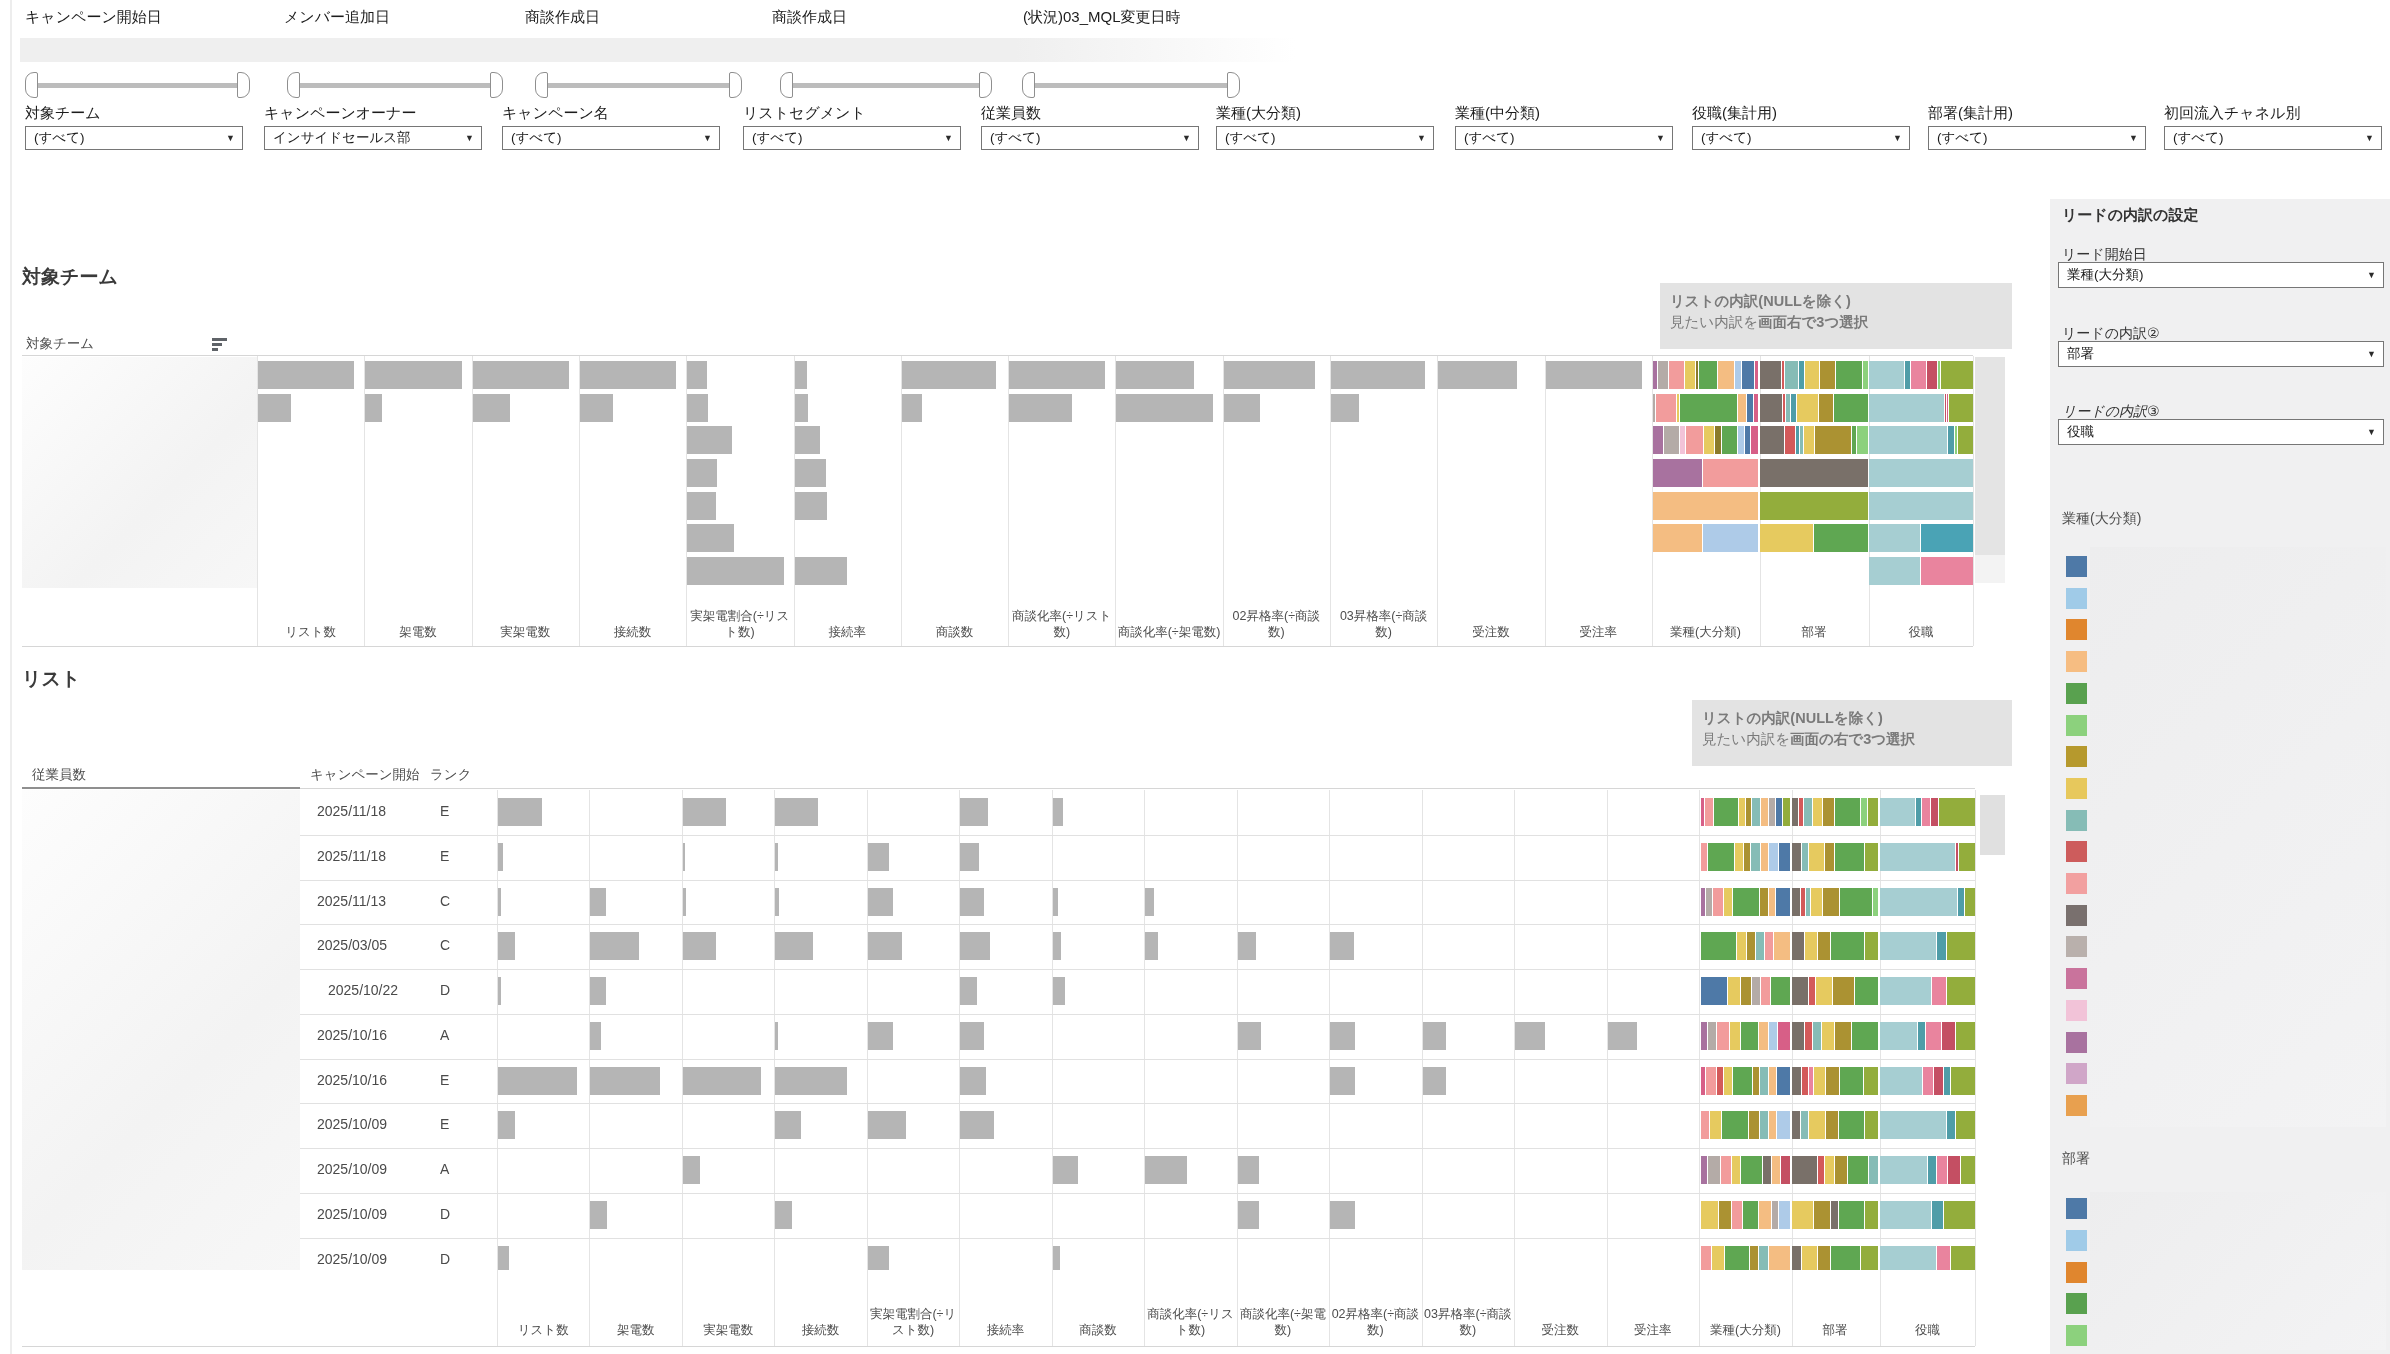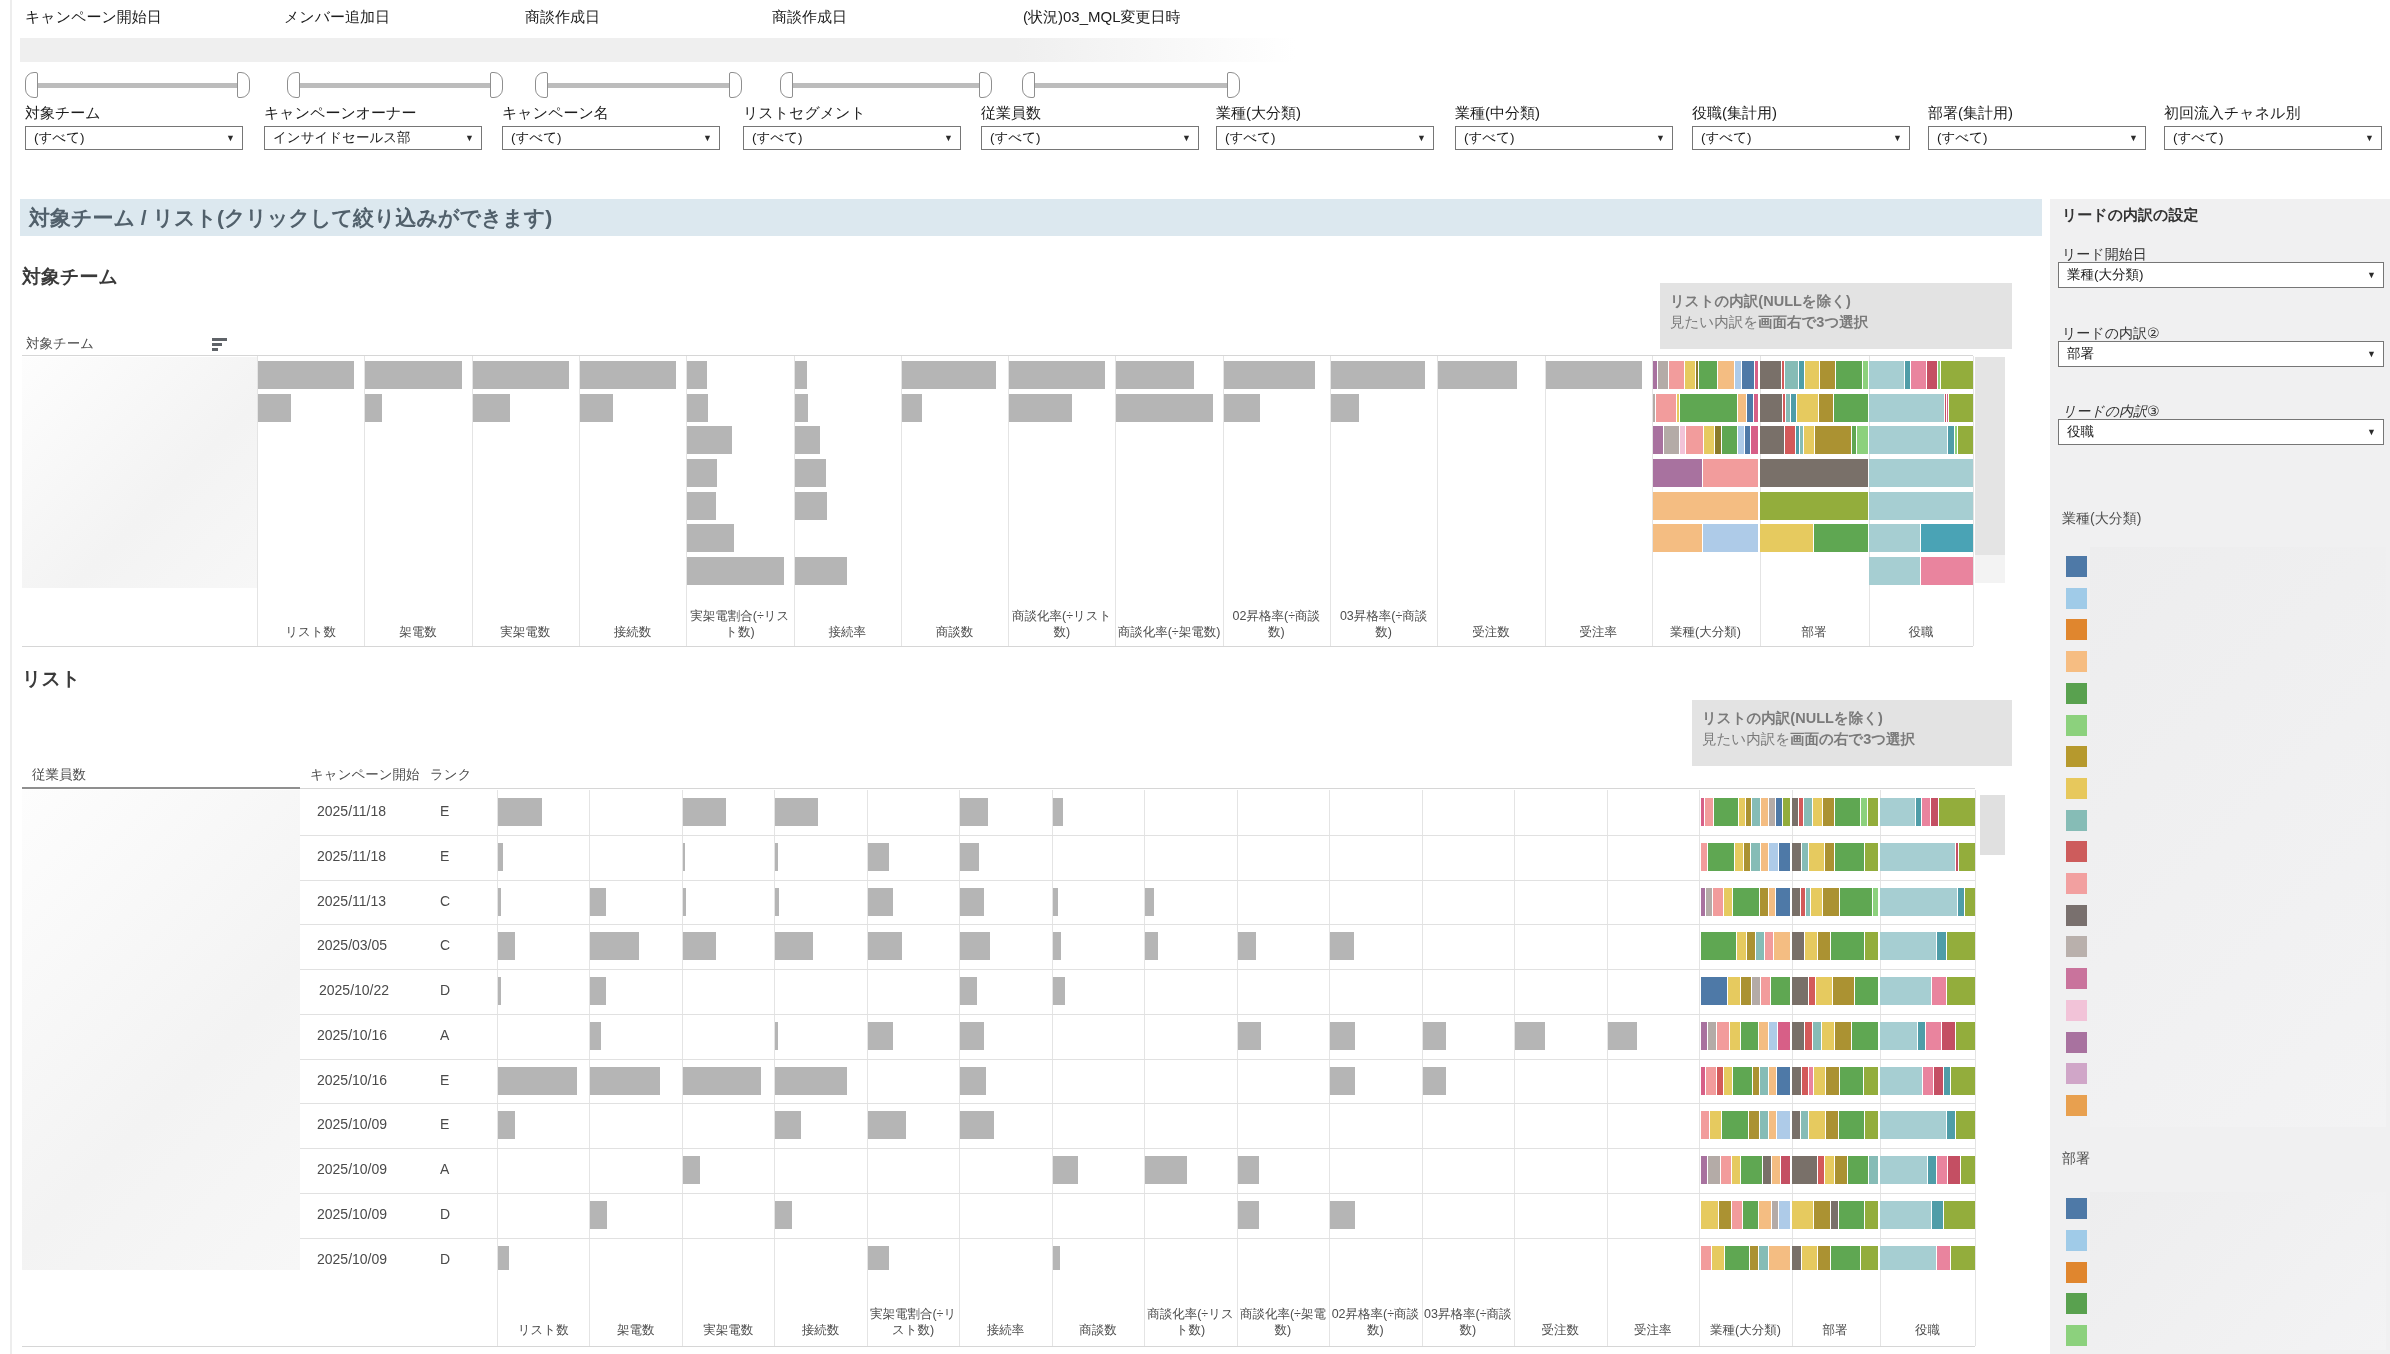--- a/index.html
+++ b/index.html
@@ -122,21 +122,20 @@
         <div style="position: static;">(すべて)</div>
         <div class="caret">▼</div>
       </div>
       <div class="flabel" style="position: absolute; left: 2164px; top: 104px;">初回流入チャネル別</div>
       <div class="dd" style="position: absolute; left: 2164px; top: 126px; width: 218px; height: 24px;">
         <div style="position: static;">(すべて)</div>
         <div class="caret">▼</div>
       </div>
     </div>
 
-  <div class="abs banner" style="left:20px;top:199px;width:2013px;height:37px;">対象チーム / リスト(クリックして絞り込みができます)</div>
 
   <div class="abs sec-title" style="left:22px;top:264px;">対象チーム</div>
   <div class="abs note" style="left:1660px;top:283px;width:352px;height:66px;">
     <span class="b">リストの内訳(NULLを除く)</span><br>
     <span>見たい内訳を</span><span class="b">画面右で3つ選択</span>
   </div>
 
   <div class="abs small-hdr" style="left:26px;top:335px;">対象チーム</div>
   <div class="abs sort-icon" style="left:212px;top:338px;width:16px;height:14px;">
     <div style="width:15px;"></div>
@@ -503,21 +502,21 @@
             <div style="position: static; width: 15%; background: rgb(147, 173, 60);"></div>
           </div>
           <div class="stack" style="position: absolute; left: 1880px; top: 8px; width: 95px; height: 28px;">
             <div style="position: static; width: 60%; background: rgb(166, 206, 210);"></div>
             <div style="position: static; width: 10%; background: rgb(79, 157, 168);"></div>
             <div style="position: static; width: 30%; background: rgb(147, 173, 60);"></div>
           </div>
         </div>
         <div class="rowline" style="position: absolute; left: 22px; top: 179px; width: 1953px; height: 1px;"></div>
         <div style="position: absolute; left: 0px; top: 179.08px; width: 2390px; height: 44.77px;">
-          <div class="cell-txt" style="position: absolute; left: 319px; top: 13px;">2025/10/22</div>
+          <div class="cell-txt" style="position: absolute; left: 328px; top: 13px;">2025/10/22</div>
           <div class="cell-txt" style="position: absolute; left: 440px; top: 13px;">D</div>
           <div class="bar" style="position: absolute; left: 498px; top: 8px; width: 3.3784px; height: 28px;"></div>
           <div class="bar" style="position: absolute; left: 590.46px; top: 8px; width: 15.2028px; height: 28px;"></div>
           <div class="bar" style="position: absolute; left: 960.3px; top: 8px; width: 16.892px; height: 28px;"></div>
           <div class="bar" style="position: absolute; left: 1052.76px; top: 8px; width: 12.669px; height: 28px;"></div>
           <div class="stack" style="position: absolute; left: 1701px; top: 8px; width: 89px; height: 28px;">
             <div style="position: static; width: 30%; background: rgb(78, 121, 167);"></div>
             <div style="position: static; width: 15%; background: rgb(230, 202, 95);"></div>
             <div style="position: static; width: 12%; background: rgb(171, 146, 50);"></div>
             <div style="position: static; width: 10%; background: rgb(180, 171, 167);"></div>

